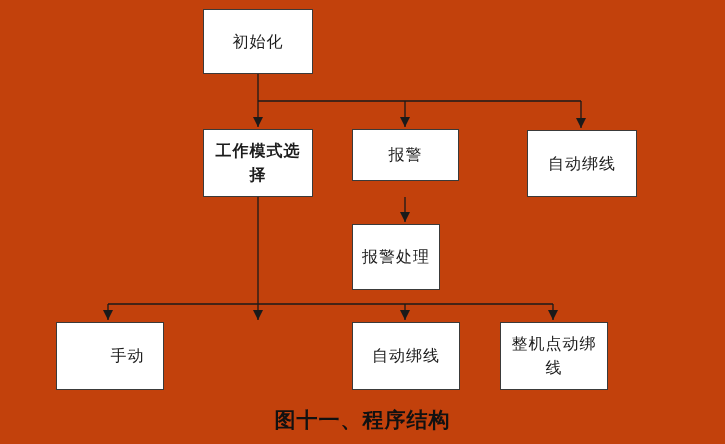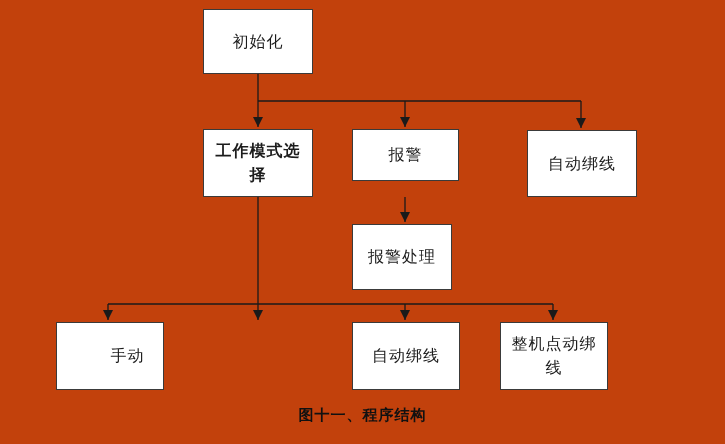--- a/index.html
+++ b/index.html
@@ -35,32 +35,32 @@
     font-size: 16px;
     line-height: 1.5;
     color: #1c1c1c;
     padding: 0 8px;
     letter-spacing: 1px;
   }
   .node-init          { left: 203px; top: 9px;   width: 110px; height: 65px; }
   .node-work-mode     { left: 203px; top: 129px; width: 110px; height: 68px; font-weight: bold; }
   .node-alarm         { left: 352px; top: 129px; width: 107px; height: 52px; }
   .node-data-transfer { left: 527px; top: 130px; width: 110px; height: 67px; }
-  .node-alarm-handle  { left: 352px; top: 224px; width: 100px; height: 66px; }
+  .node-alarm-handle  { left: 352px; top: 224px; width: 88px; height: 66px; }
   .node-manual        { left: 56px;  top: 322px; width: 108px; height: 68px; padding-left: 43px; }
   .node-return-zero   { left: 203px; top: 322px; width: 109px; height: 68px; }
   .node-auto-bind     { left: 352px; top: 322px; width: 108px; height: 68px; }
   .node-jog-bind      { left: 500px; top: 322px; width: 108px; height: 68px; }
   .caption {
     position: absolute;
     left: 0;
     top: 406px;
     width: 725px;
     text-align: center;
-    font-size: 15px;
+    font-size: 21px;
     font-weight: bold;
     color: #111111;
     letter-spacing: 1px;
   }
 </style>
 </head>
 <body>
 
 <div class="canvas">
 

